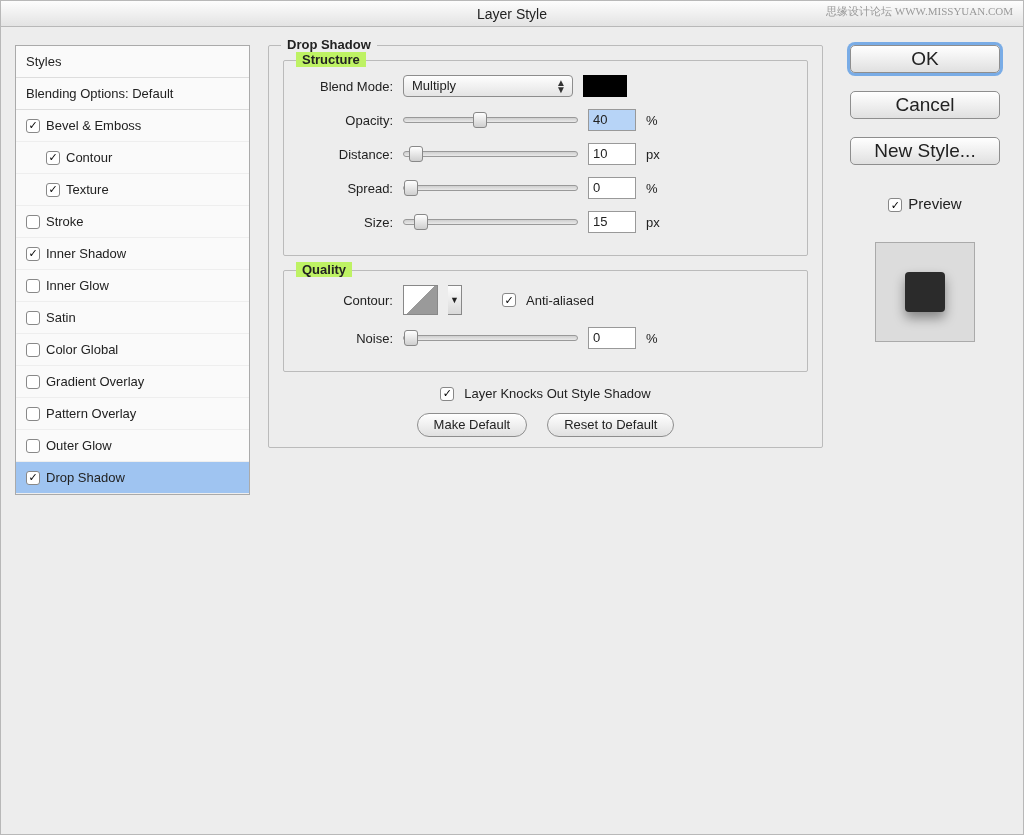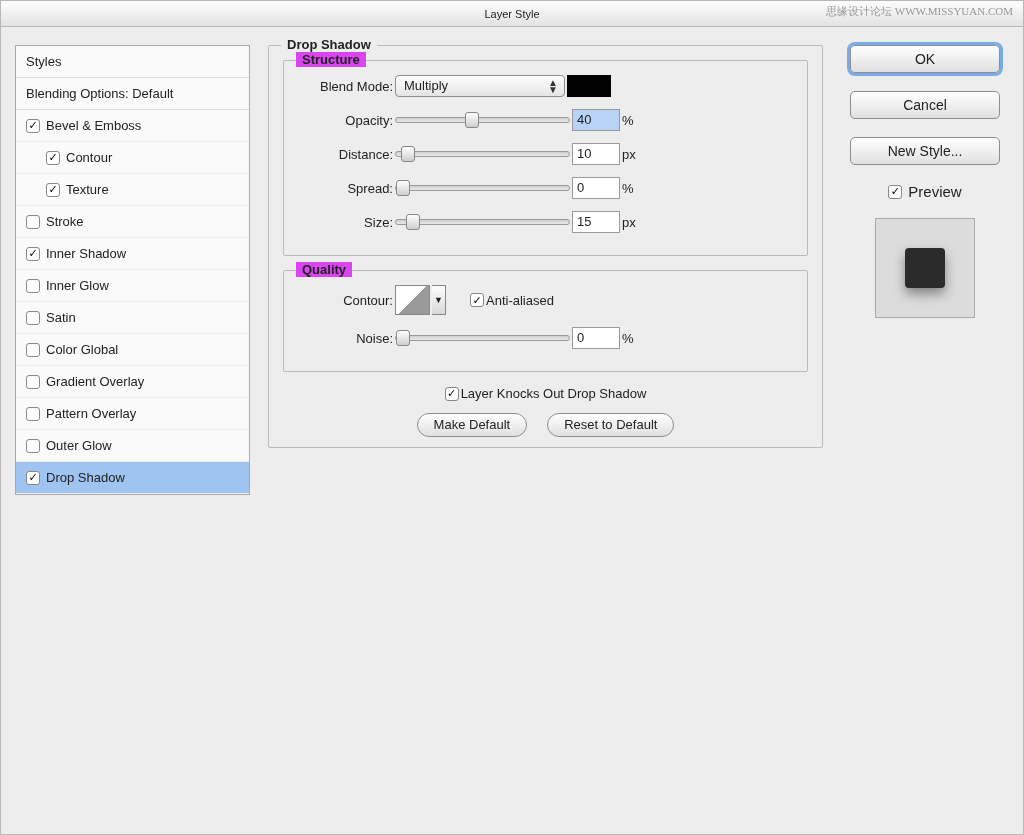--- a/index.html
+++ b/index.html
@@ -1,56 +1,56 @@
 <!DOCTYPE html>
 <html><head>
 <meta charset="utf-8">
 <style>
   * { box-sizing: border-box; }
   body { margin: 0; font-family: "Lucida Grande","Helvetica Neue",Arial,sans-serif; font-size: 13px; color: #222; background: #fff; }
   .dialog { width: 1024px; height: 835px; background: #ededed; border: 1px solid #b8b8b8; }
-  .titlebar { height: 26px; line-height: 26px; text-align: center; background: linear-gradient(#fdfdfd,#e3e3e3); border-bottom: 1px solid #b8b8b8; font-size: 11px; }
+  .titlebar { height: 26px; line-height: 26px; text-align: center; background: linear-gradient(#fdfdfd,#e3e3e3); border-bottom: 1px solid #b8b8b8; font-size: 14px; }
   .content { display: flex; gap: 18px; padding: 18px 14px 14px; }
   
   .styles-panel { width: 235px; background: #fafafa; border: 1px solid #aaa; }
   .styles-head { padding: 8px 10px; border-bottom: 1px solid #ddd; }
   .styles-sub { padding: 8px 10px; border-bottom: 1px solid #ddd; }
   .style-item { padding: 8px 10px; border-bottom: 1px solid #eee; display: flex; align-items: center; gap: 6px; user-select: none; }
   .style-item.indent { padding-left: 30px; }
   .style-item.selected { background: #9fc4f1; }
   .chk { width: 14px; height: 14px; border: 1px solid #888; border-radius: 3px; background: #fff; display: inline-flex; align-items: center; justify-content: center; font-size: 11px; }
   .chk.on::before { content: "✓"; color: #000; }
   
   .fieldset { position: relative; border: 1px solid #bbb; border-radius: 2px; padding: 14px 14px 10px; margin-bottom: 14px; }
   .fieldset > .legend { position: absolute; top: -9px; left: 12px; background: #ededed; padding: 0 6px; font-weight: bold; font-size: 13px; }
-  .fieldset.inner > .legend { background: #d946ef; }
+  .fieldset.inner > .legend { background: #bef264; }
   
   .middle-panel { flex: 1; }
-  .row { display: flex; align-items: center; margin-bottom: 12px; gap: 2px; }
+  .row { display: flex; align-items: center; margin-bottom: 12px; gap: 10px; }
   .lbl { width: 95px; text-align: right; }
   
   .select { flex: 0 0 170px; height: 22px; background: linear-gradient(#fefefe,#e4e4e4); border: 1px solid #8d8d8d; border-radius: 4px; padding: 0 22px 0 8px; line-height: 20px; position: relative; }
   .select .arrows { position: absolute; right: 6px; top: 3px; font-size: 10px; line-height: 7px; color: #333; }
   .swatch { width: 44px; height: 22px; background: #000; border: 1px solid #000; }
   .slider-track { position: relative; flex: 0 0 175px; height: 6px; background: linear-gradient(#cfcfcf,#e9e9e9); border: 1px solid #999; border-radius: 3px; }
   .slider-thumb { position: absolute; top: -6px; width: 14px; height: 16px; background: linear-gradient(#fff,#cfcfcf); border: 1px solid #888; border-radius: 3px; }
   .numfield { width: 48px; height: 22px; border: 1px solid #999; background: #fff; padding: 0 4px; line-height: 20px; }
   .numfield.sel { background: #b7d4f7; }
   .unit { width: 22px; }
   .angle-dial { width: 40px; height: 40px; border: 1px solid #888; border-radius: 50%; background: radial-gradient(#fff,#e6e6e6); position: relative; }
   .angle-dial::after { content: ""; position: absolute; left: 50%; top: 4px; width: 1px; height: 16px; background: #333; }
   .contour-swatch { width: 35px; height: 30px; border: 1px solid #888; background: linear-gradient(135deg,#fff 0 50%,#9a9a9a 50% 100%); display: inline-block; }
   .contour-btn { width: 14px; height: 30px; border: 1px solid #888; border-left: none; background: linear-gradient(#fdfdfd,#d9d9d9); display: inline-flex; align-items: center; justify-content: center; font-size: 9px; }
   .btn { height: 24px; padding: 0 16px; background: linear-gradient(#ffffff,#e0e0e0); border: 1px solid #8e8e8e; border-radius: 12px; line-height: 22px; }
   .bottom-row { display: flex; justify-content: center; gap: 20px; margin-top: 8px; }
   
   .right-panel { width: 168px; display: flex; flex-direction: column; gap: 18px; align-items: stretch; }
-  .big-btn { height: 28px; width: 150px; margin: 0 auto; background: linear-gradient(#ffffff,#e0e0e0); border: 1px solid #8e8e8e; border-radius: 5px; line-height: 26px; text-align: center; font-size: 14px; }
+  .big-btn { height: 28px; width: 150px; margin: 0 auto; background: linear-gradient(#ffffff,#e0e0e0); border: 1px solid #8e8e8e; border-radius: 5px; line-height: 26px; text-align: center; font-size: 19px; }
   .big-btn.default { box-shadow: 0 0 0 3px #79ace6; }
-  .preview-check { display: flex; gap: 6px; align-items: center; margin: 0 auto; font-size: 15px; }
+  .preview-check { display: flex; gap: 6px; align-items: flex-end; margin: 12px auto; font-size: 15px; }
   .preview-thumb { width: 100px; height: 100px; margin: 0 auto; background: #dcdcdc; border: 1px solid #aaa; display: flex; align-items: center; justify-content: center; }
   .preview-inner { width: 40px; height: 40px; background: #2b2b2b; border-radius: 4px; box-shadow: 0 6px 12px rgba(0,0,0,0.4); }
   .watermark-tr { position: absolute; right: 10px; top: 3px; font-size: 11px; color: #999; font-family: Liberation Serif, serif; }
   .dialog { position: relative; }
 </style>
 </head>
 <body>
 
 <div class="dialog">
   <div class="titlebar">Layer Style</div>
@@ -182,21 +182,21 @@
             <div class="slider-track">
                 <div class="slider-thumb" style="left:0%"></div>
               </div>
             <div class="numfield">0</div>
             <span class="unit">%</span>
           </div>
         </div>
 
         <div class="row" style="justify-content:center">
           <span class="chk on"></span>
-          <span>Layer Knocks Out Drop Shadow</span>
+          <span>Layer Knocks Out Style Shadow</span>
         </div>
         <div class="bottom-row">
           <div class="btn">Make Default</div>
           <div class="btn">Reset to Default</div>
         </div>
       </div>
     </div>
 
     <div class="right-panel">
       <div class="big-btn default">OK</div>

